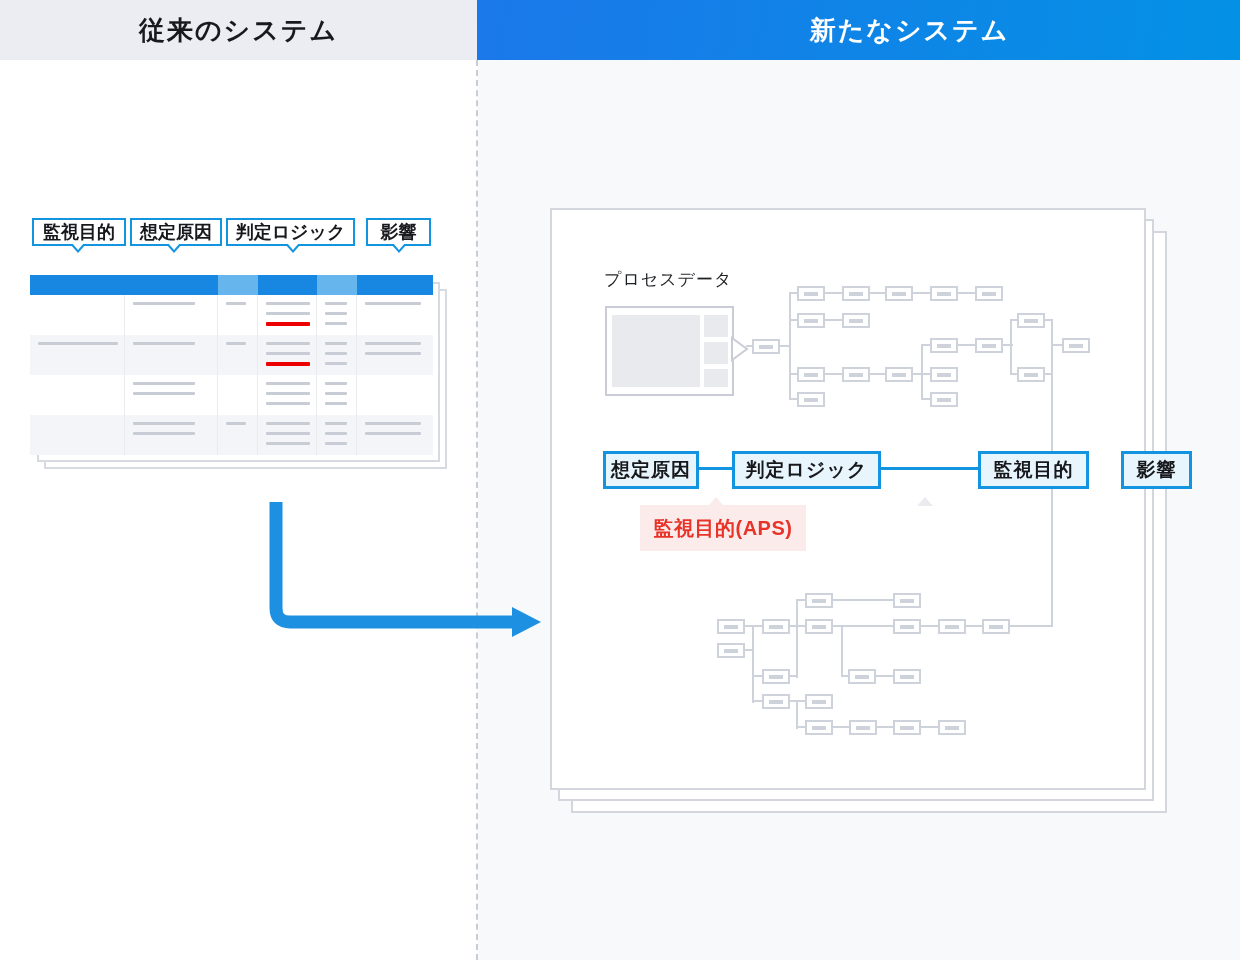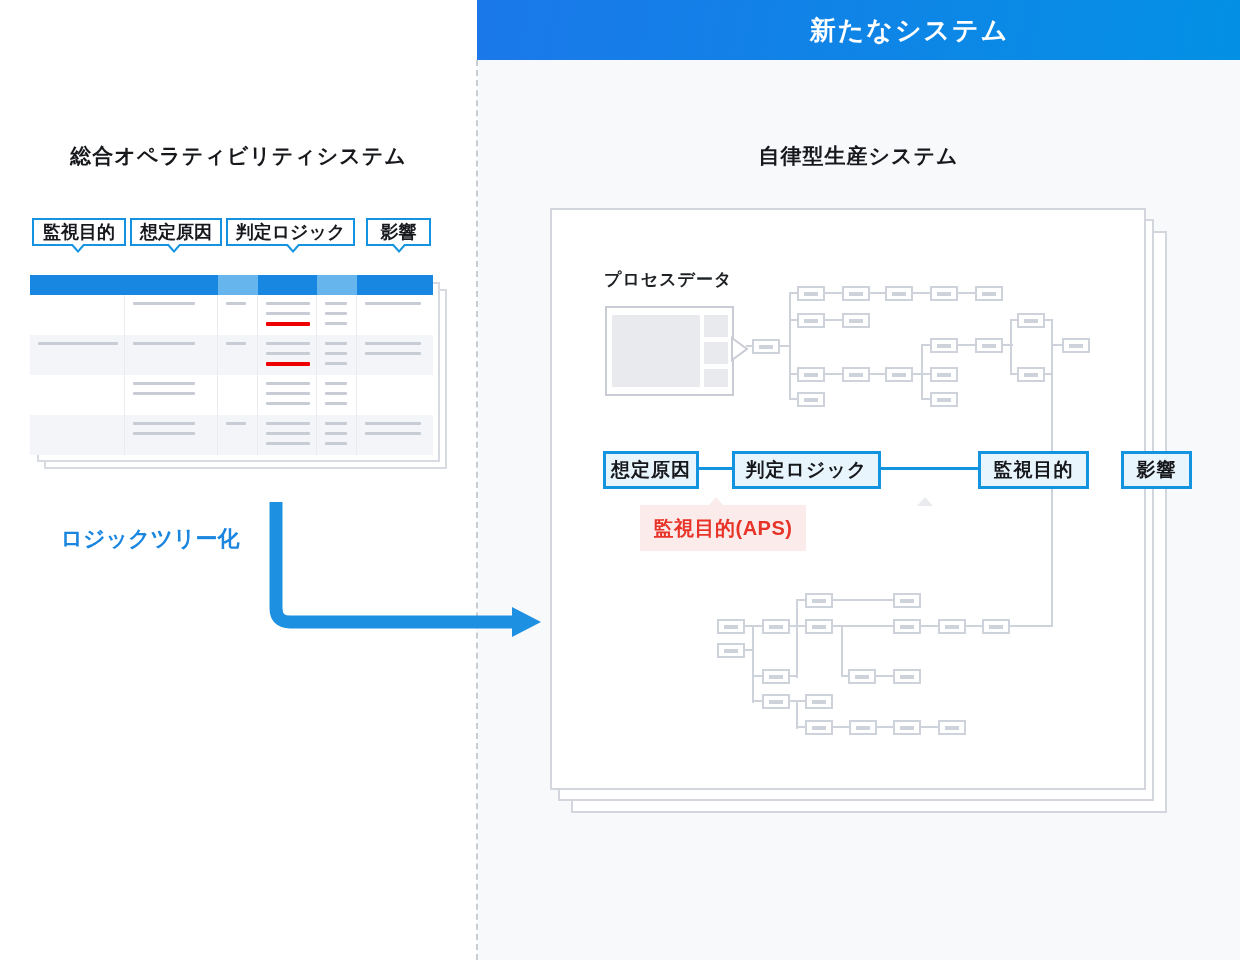--- a/index.html
+++ b/index.html
@@ -46,21 +46,21 @@
   .bar.r{height:4px;background:#ec0000;margin-bottom:6px;}
 
   
   .caption{left:40px;top:524px;width:220px;text-align:center;font-size:22px;line-height:30px;
            font-weight:bold;color:#1a86e0;z-index:6;}
 
   
   .card{border:2px solid #d3d6dd;background:#ffffff;box-sizing:border-box;}
 
   
-  .pd-label{font-size:17px;font-weight:bold;color:#1e2124;z-index:5;letter-spacing:1px;}
+  .pd-label{font-size:17px;font-weight:normal;color:#1e2124;z-index:5;letter-spacing:1px;}
   .pd-box{border:2px solid #c9ccd4;background:#ffffff;box-sizing:border-box;z-index:4;}
   .pd-fill{background:#e9eaee;position:absolute;}
 
   
   .tree-layer{left:0;top:0;width:1240px;height:960px;z-index:3;pointer-events:none;}
   .seg{position:absolute;background:#ced2db;}
   .tnode{position:absolute;width:28px;height:15px;background:#ffffff;border:2px solid #ced2db;
          box-sizing:border-box;display:flex;align-items:center;justify-content:center;}
   .tnode i{display:block;width:14px;height:4px;background:#ced2db;}
 
@@ -77,26 +77,28 @@
   .tag-gray{background:#e9ebef;color:#17191d;}
   .tag-tip{position:absolute;width:0;height:0;z-index:5;
        border-left:8px solid transparent;border-right:8px solid transparent;}
 </style>
 </head>
 <body>
 
 <div class="canvas">
 
   <div class="abs right-bg"></div>
+  <div class="abs hdr-left">
+    <span>従来のシステム</span>
+  </div>
   <div class="abs hdr-right">
     <span>新たなシステム</span>
   </div>
   <div class="abs divider"></div>
 
-  <div class="abs panel-title" style="left:0;top:142px;width:477px;">総合オペラティビリティシステム</div>
 
   <div class="abs callout" style="left:32px;top:218px;width:94px;">
     <span>監視目的</span>
     <span class="tail" style="left:36px;"></span>
   </div>
   <div class="abs callout" style="left:130px;top:218px;width:92px;">
     <span>想定原因</span>
     <span class="tail" style="left:34px;"></span>
   </div>
   <div class="abs callout" style="left:226px;top:218px;width:129px;">
@@ -210,24 +212,22 @@
           <div class="bar" style="width: 56px;"></div>
         </div>
       </div>
     </div>
 
   <svg class="abs" style="left:250px;top:488px;z-index:6;" width="300" height="160">
     <path d="M26,14 L26,120 Q26,134 40,134 L264,134" fill="none" stroke="#1e90e2" stroke-width="13"></path>
     <polygon points="262,119 291,134 262,149" fill="#1e90e2"></polygon>
   </svg>
   <div class="abs caption">
-    <div>ロジックツリー化</div>
-  </div>
-
-  <div class="abs panel-title" style="left:477px;top:142px;width:763px;">自律型生産システム</div>
+  </div>
+
 
   <div class="abs card" style="left:571px;top:231px;width:596px;height:582px;z-index:1;"></div>
   <div class="abs card" style="left:558px;top:219px;width:596px;height:582px;z-index:1;"></div>
   <div class="abs card" style="left:550px;top:208px;width:596px;height:582px;z-index:2;"></div>
 
   <div class="abs pd-label" style="left:604px;top:268px;">プロセスデータ</div>
   <div class="abs pd-box" style="left:605px;top:306px;width:129px;height:90px;">
     <span class="pd-fill" style="left:5px;top:7px;width:88px;height:72px;"></span>
     <span class="pd-fill" style="left:97px;top:7px;width:24px;height:22px;"></span>
     <span class="pd-fill" style="left:97px;top:34px;width:24px;height:22px;"></span>

